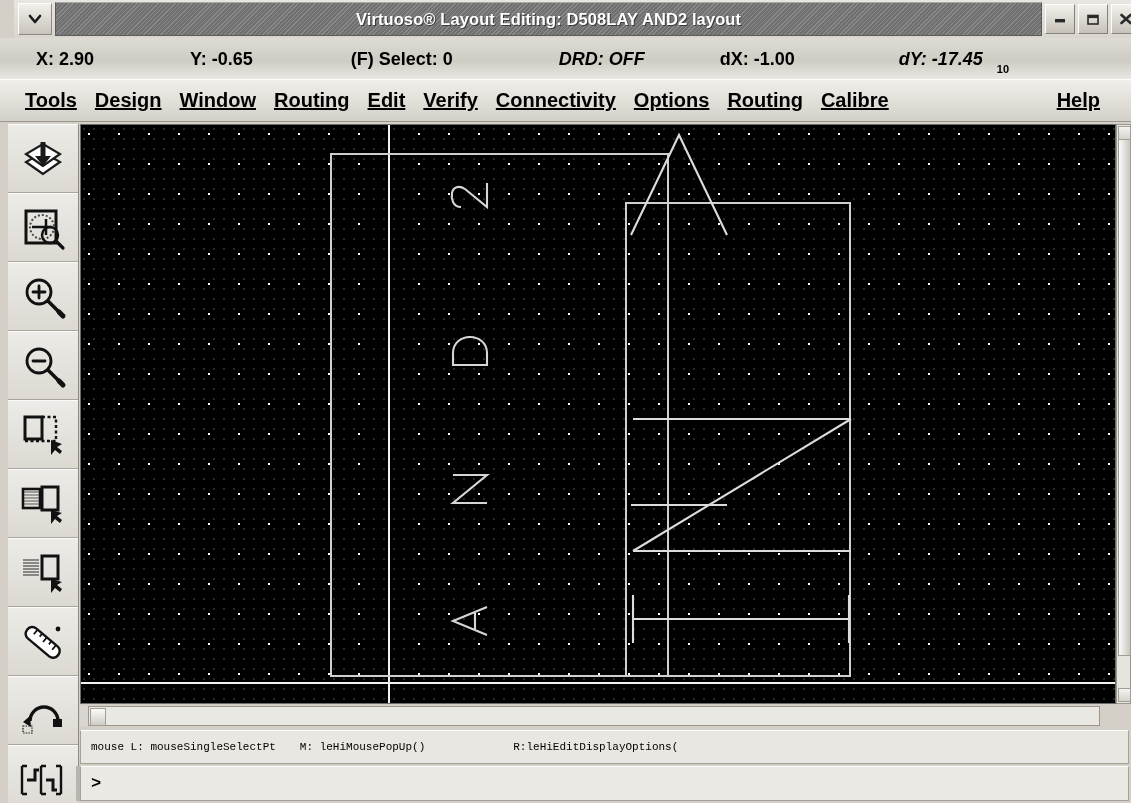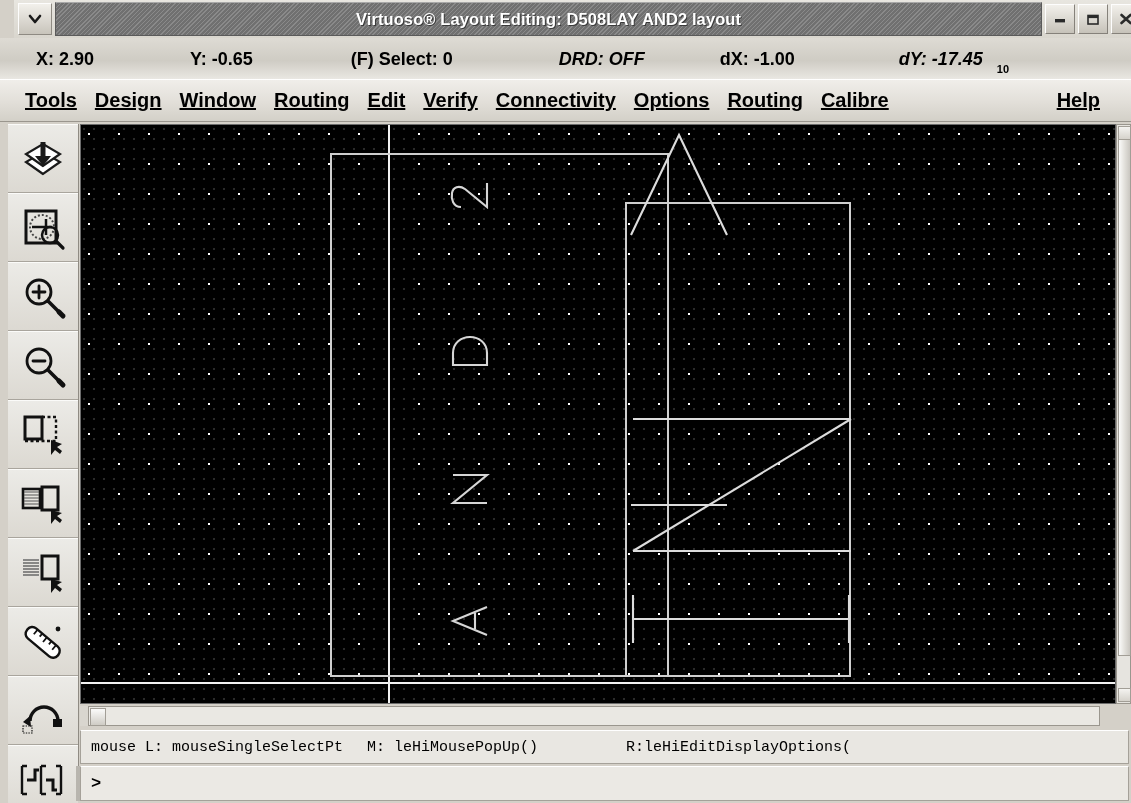--- a/index.html
+++ b/index.html
@@ -282,21 +282,21 @@
     top: 730px;
     width: 1049px;
     height: 34px;
     background: #e9e7e2;
     border: 1px solid #a5a199;
     border-top-color: #ffffff;
     box-sizing: border-box;
     display: flex;
     align-items: center;
     font-family: "Liberation Mono", monospace;
-    font-size: 15px;
+    font-size: 11px;
     color: #000000;
     white-space: nowrap;
     overflow: hidden;
   }
   .mb-l { margin-left: 10px; }
   .mb-m { margin-left: 24px; }
   .mb-r { margin-left: 88px; }
 
   
   .cmdbar {

